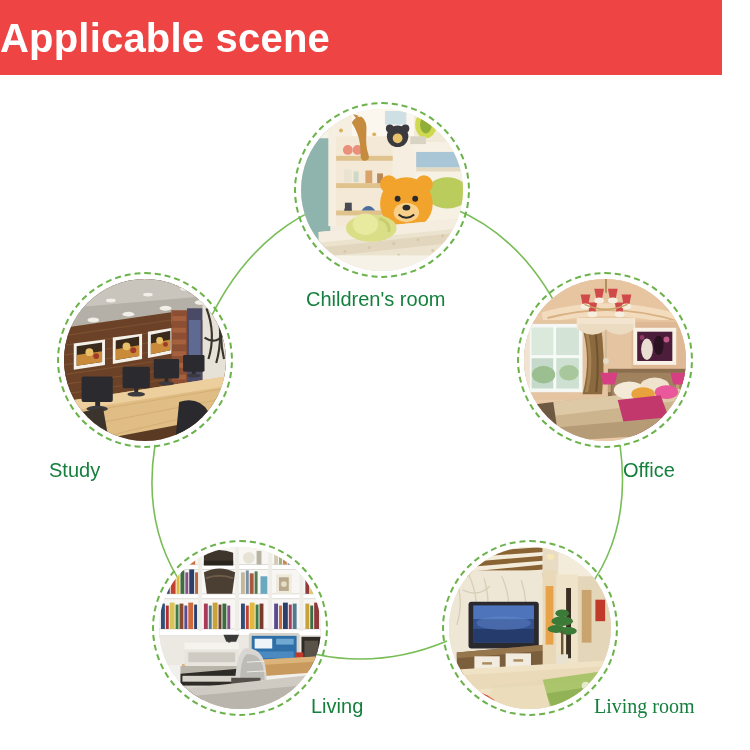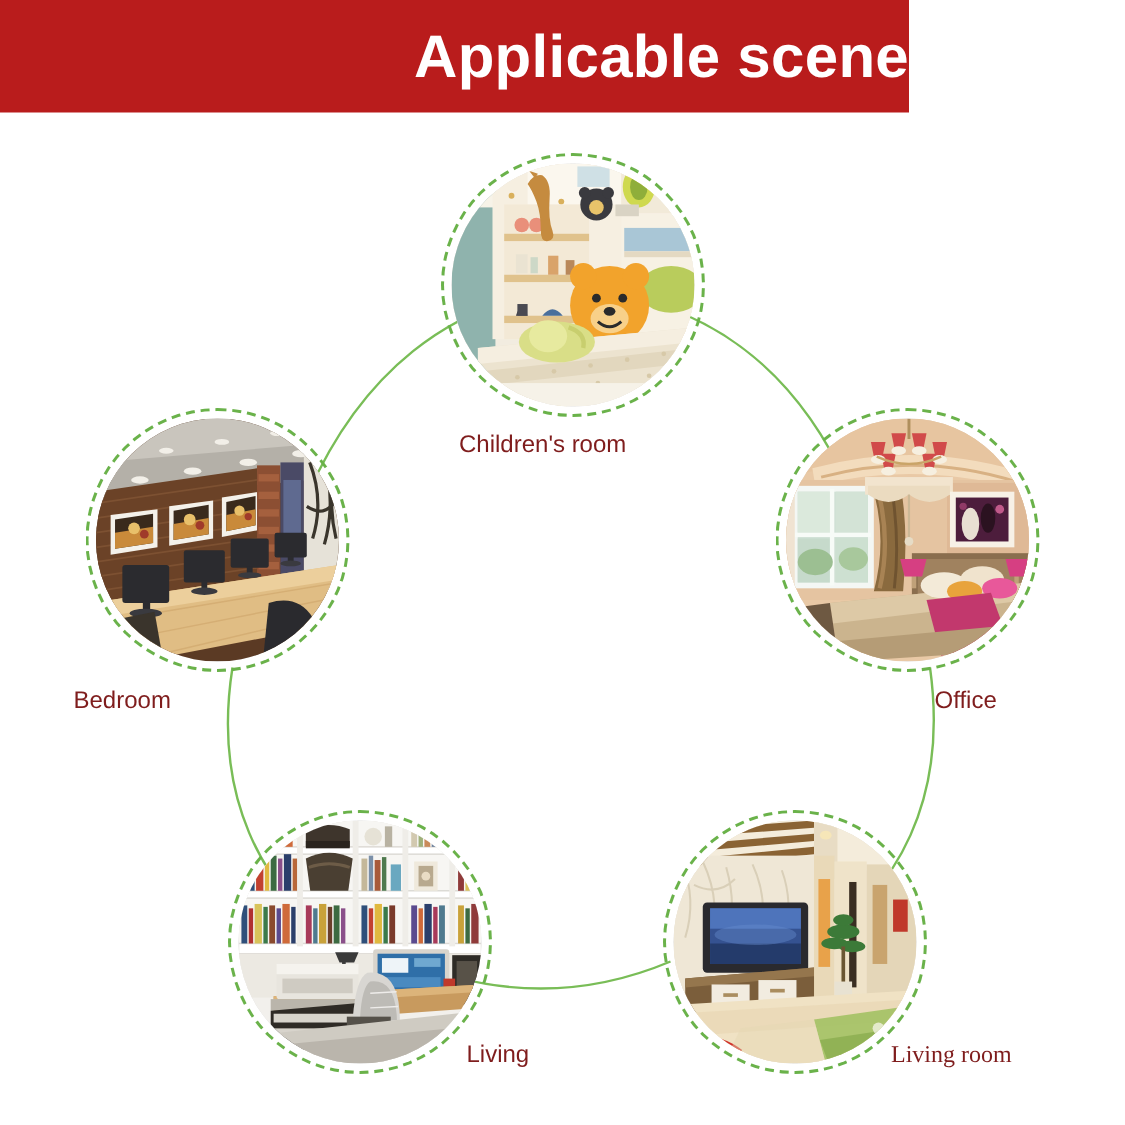--- a/index.html
+++ b/index.html
@@ -7,23 +7,23 @@
     width:750px;height:750px;
     background:#ffffff;
     font-family:"Liberation Sans", sans-serif;
     overflow:hidden;
     position:relative;
   }
   #stage{position:relative;width:750px;height:750px;overflow:hidden;background:#fff;}
 
   
   .header{
-    position:absolute;left:0;top:0;width:606px;height:75px;
-    background:#b91c1c;
-    display:flex;align-items:center;justify-content:flex-end;
+    position:absolute;left:0;top:0;width:722px;height:75px;
+    background:#ef4444;
+    display:flex;align-items:center;justify-content:flex-start;
   }
   .header-title{
     color:#ffffff;
     font-size:40px;
     font-weight:bold;
     letter-spacing:.2px;
     line-height:1;
     font-family:"Liberation Sans", sans-serif;
   }
 
@@ -44,22 +44,22 @@
     width:100%;height:100%;
     border-radius:50%;
     overflow:hidden;
     position:relative;
     background:#ddd;
   }
   .node-photo svg{display:block;width:100%;height:100%;}
 
   .node-label{
     position:absolute;
-    font-size:16px;
-    color:#7f1d1d;
+    font-size:20px;
+    color:#15803d;
     white-space:nowrap;
     font-family:"Liberation Sans", sans-serif;
   }
 
   .center-title{
     position:absolute;
     font-size:38px;
     font-weight:bold;
     color:#141414;
     white-space:nowrap;
@@ -589,17 +589,17 @@
             <rect x="122" y="78" width="22" height="17" rx="1.5" fill="#2b2b2f"></rect>
             <rect x="131" y="94" width="4" height="4" fill="#2b2b2f"></rect>
             <ellipse cx="133" cy="99" rx="7" ry="2" fill="#3a3a3f"></ellipse>
           </g>
 
           <path d="M118,126 q20,-6 30,10 l0,30 l-34,0 z" fill="#2a2a2e"></path>
           <path d="M0,140 L40,132 L46,166 L0,166 Z" fill="#3a342c"></path>
         </svg>
       </div>
     </div>
-    <div class="node-label" style="left:49px;top:384px;">Bedroom</div>
+    <div class="node-label" style="left:49px;top:384px;">Study</div>
 
 
   </div>
 </div>
 
 </body></html>

